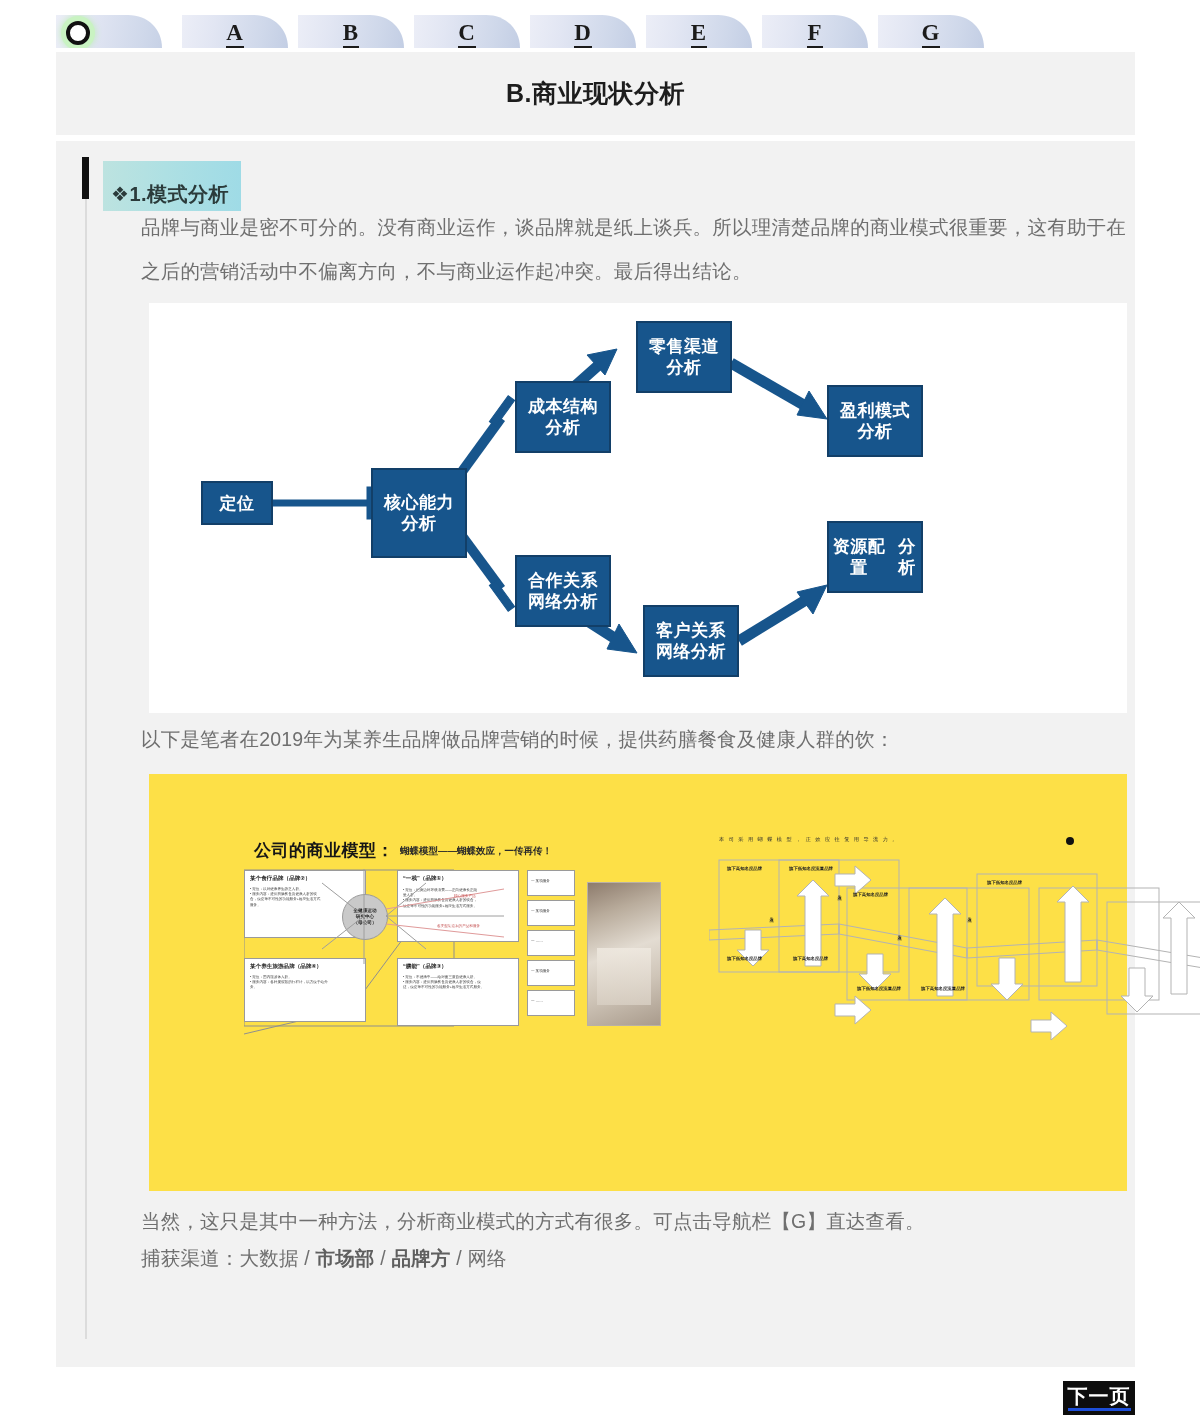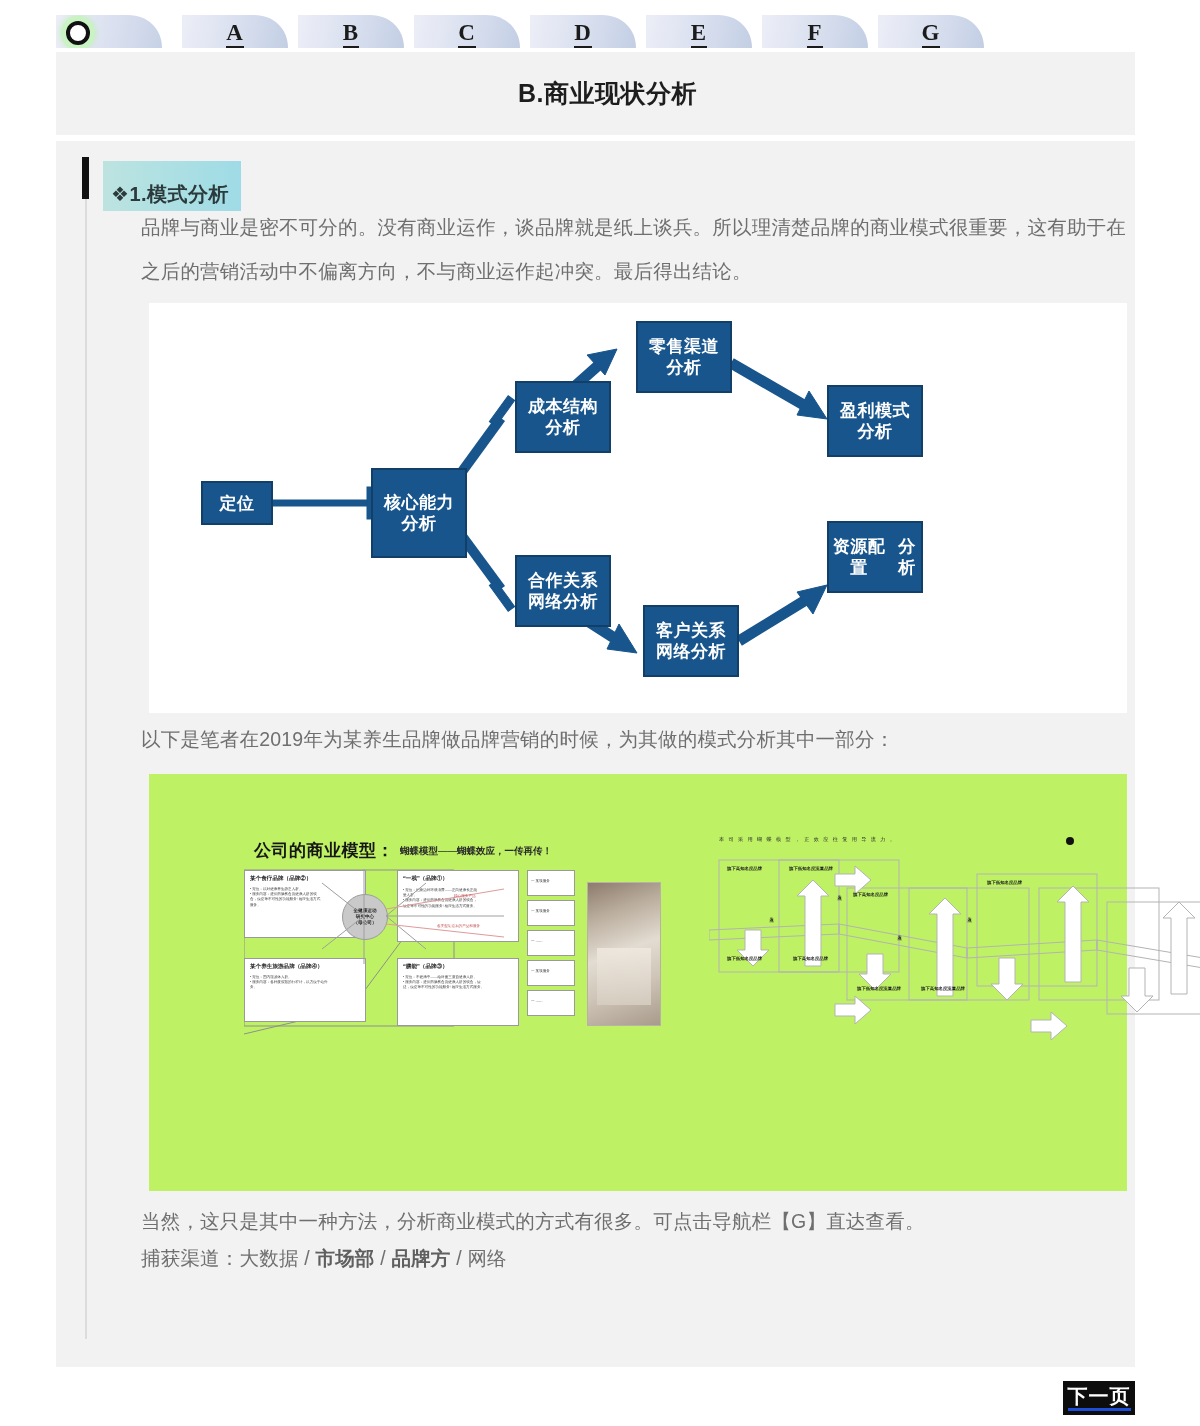--- a/index.html
+++ b/index.html
@@ -37,21 +37,21 @@
     box-shadow:0 0 0 5px #c9f3c2, 0 0 7px 5px #bdeeb5;
     position:relative;top:1px;
   }
 
   
   .headerband{
     position:absolute;left:56px;top:52px;width:1079px;height:83px;
     background:#f2f2f2;
   }
   .doc-title{
-    position:absolute;left:12px;top:0;width:1079px;height:83px;
+    position:absolute;left:0;top:0;width:1079px;height:83px;
     display:flex;align-items:center;justify-content:center;
     font-size:25px;font-weight:700;color:#1d1d1d;
     letter-spacing:.5px;
   }
 
   
   .panel{
     position:absolute;left:56px;top:141px;width:1079px;height:1226px;
     background:#f2f2f2;
   }
@@ -80,21 +80,21 @@
   .p-mid{left:85px;top:583px;width:990px;font-size:19.5px;line-height:30px;}
   .p-end1{left:85px;top:1063px;width:990px;font-size:19.5px;line-height:34px;}
   .p-end2{left:85px;top:1100px;width:990px;font-size:19.5px;line-height:34px;}
   .p-end2 b{color:#5f5f5f;font-weight:700;}
 
   
   .figure{
     position:absolute;left:93px;top:162px;width:978px;height:410px;background:#fff;
   }
   .fig2{
-    position:absolute;left:93px;top:633px;width:978px;height:417px;background:#bef264;font-family:Liberation Serif, serif;
+    position:absolute;left:93px;top:633px;width:978px;height:417px;background:#fde047;
   }
 
   .node{
     position:absolute;background:#17558c;color:#fff;
     font-size:17px;font-weight:700;line-height:21px;
     display:flex;align-items:center;justify-content:center;text-align:center;
     box-shadow:0 0 0 2px #123f68 inset;
     letter-spacing:.5px;
   }
   .mm-title{
@@ -247,21 +247,21 @@
       <span>客户关系</span>
       <span>网络分析</span>
     </div>
 
     <div class="node" style="left:678px;top:218px;width:96px;height:72px;">
       <span>资源配置</span>
       <span>分析</span>
     </div>
   </div>
 
-  <div class="para p-mid">以下是笔者在2019年为某养生品牌做品牌营销的时候，为其做的模式分析其中一部分：</div>
+  <div class="para p-mid">以下是笔者在2019年为某养生品牌做品牌营销的时候，提供药膳餐食及健康人群的饮：</div>
 
   <div class="fig2">
 
     <div class="mm-title">
       <span>公司的商业模型：</span><span class="mm-sub">蝴蝶模型——蝴蝶效应，一传再传！</span>
     </div>
 
     <svg width="430" height="260" viewBox="0 0 430 260" style="position:absolute;left:95px;top:92px;">
       <g stroke="#8f8f8f" fill="none" stroke-width="1">
         <path d="M0,4 L0,128 M0,4 L210,4"></path>

